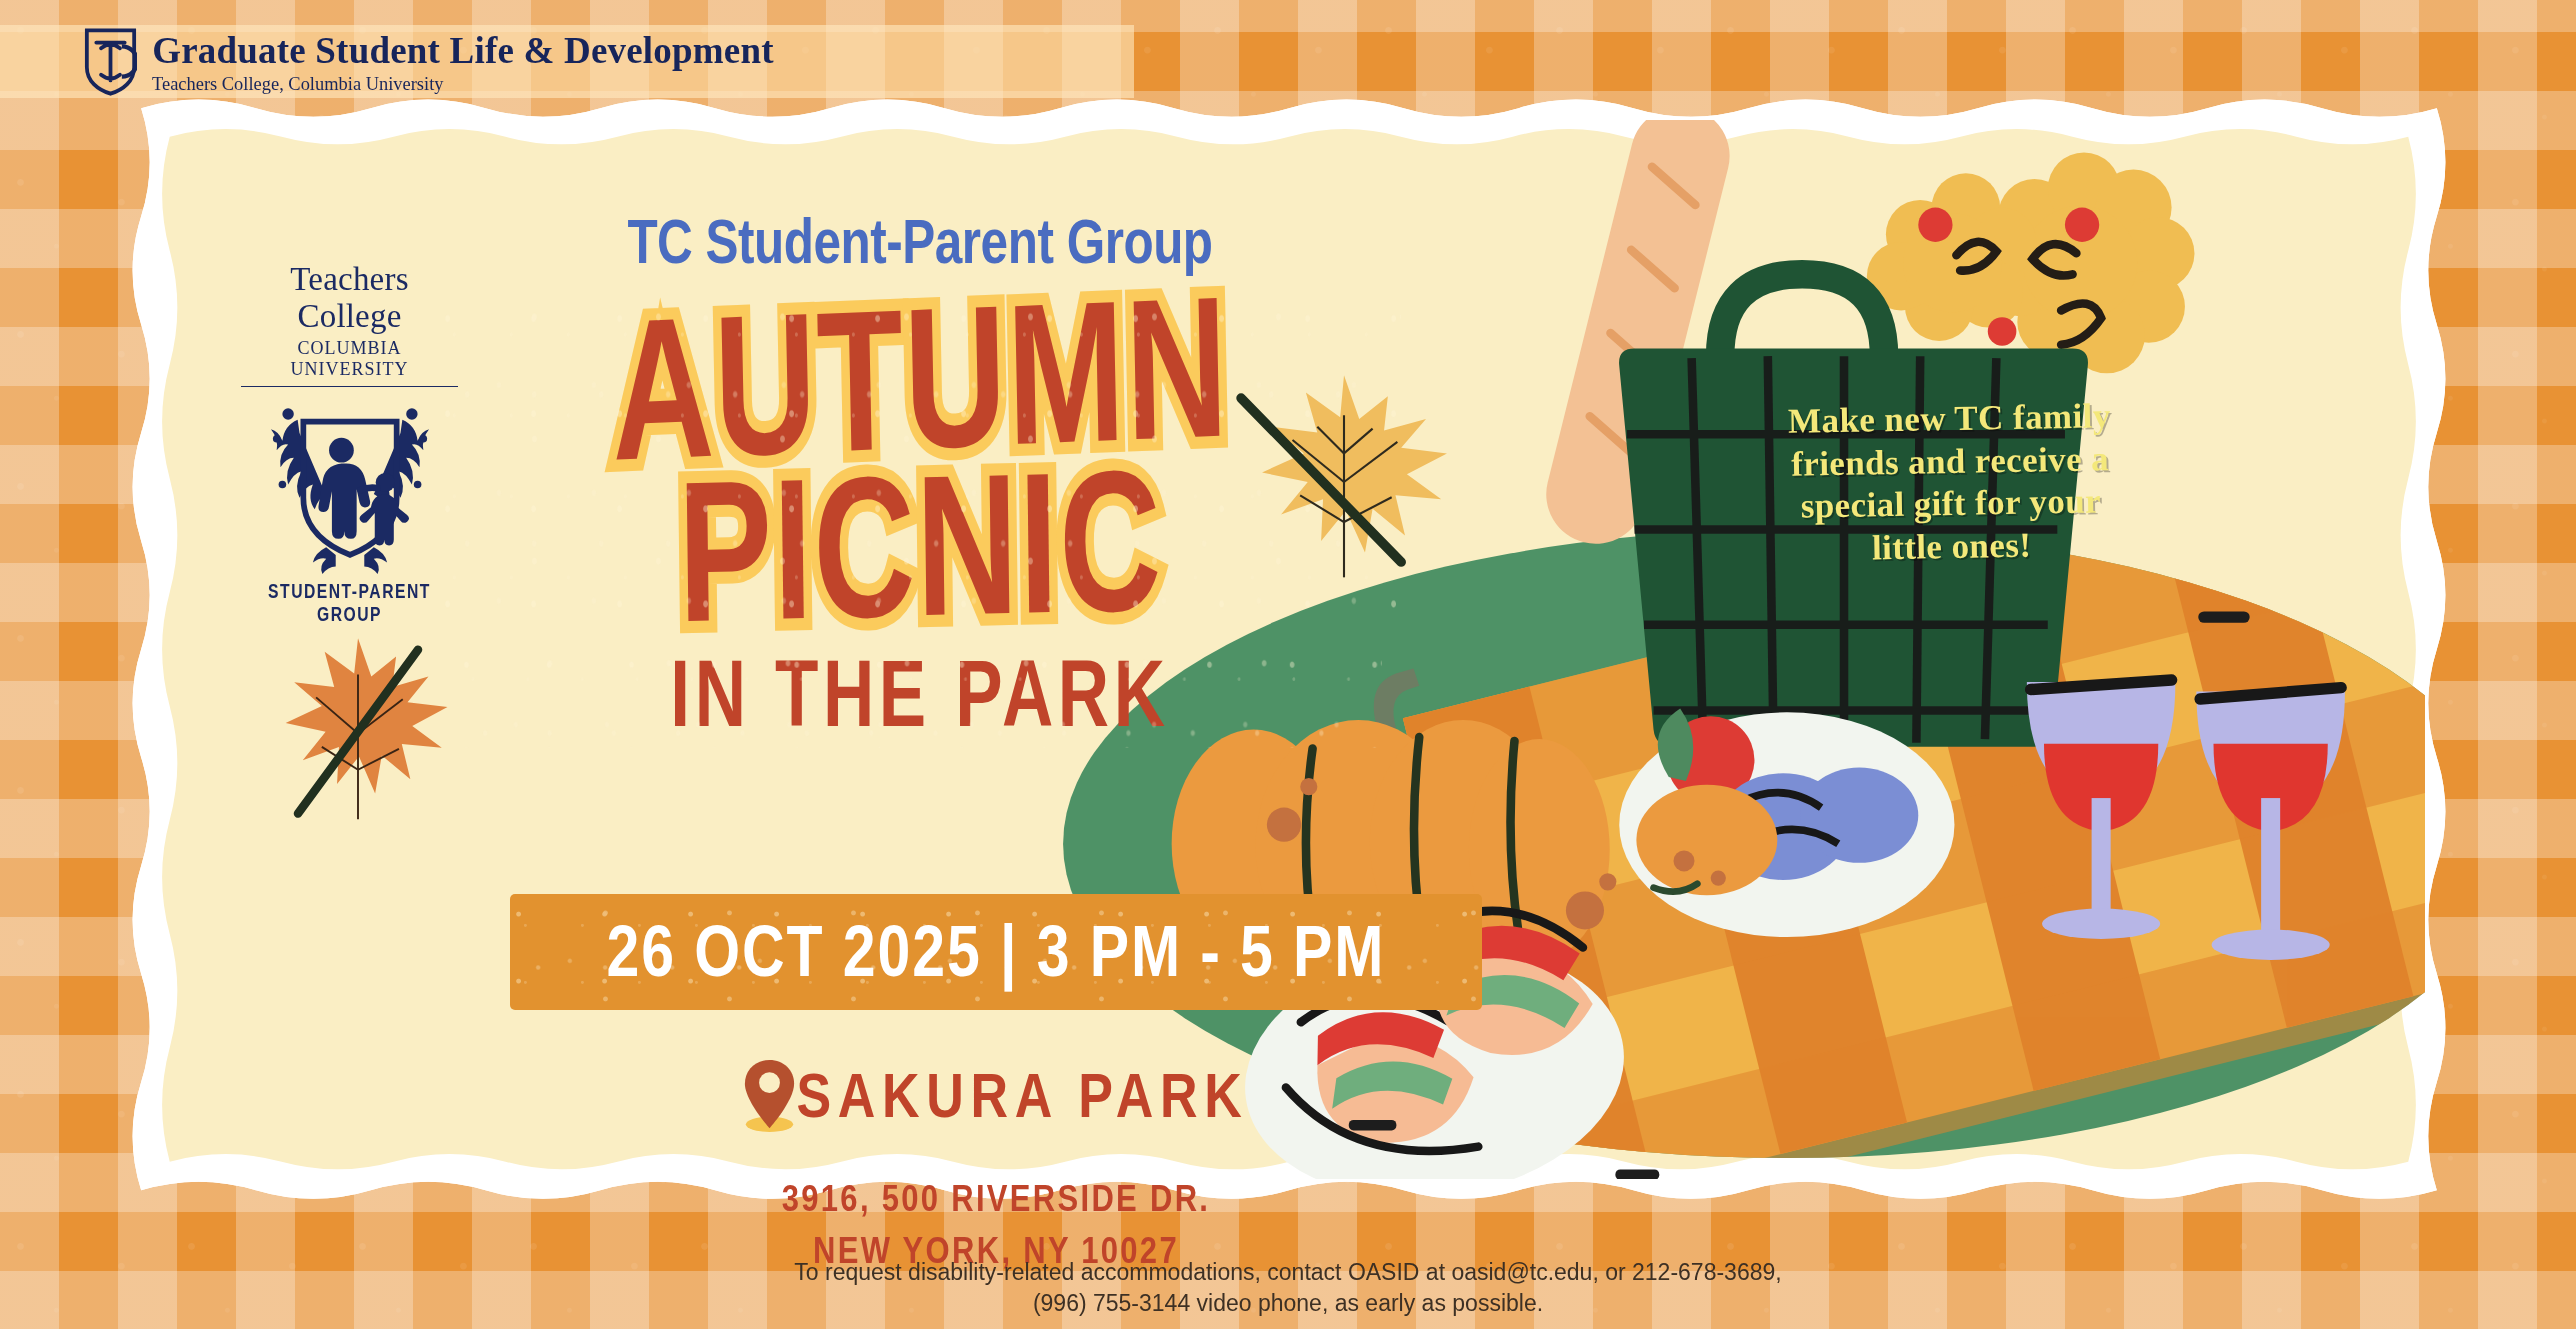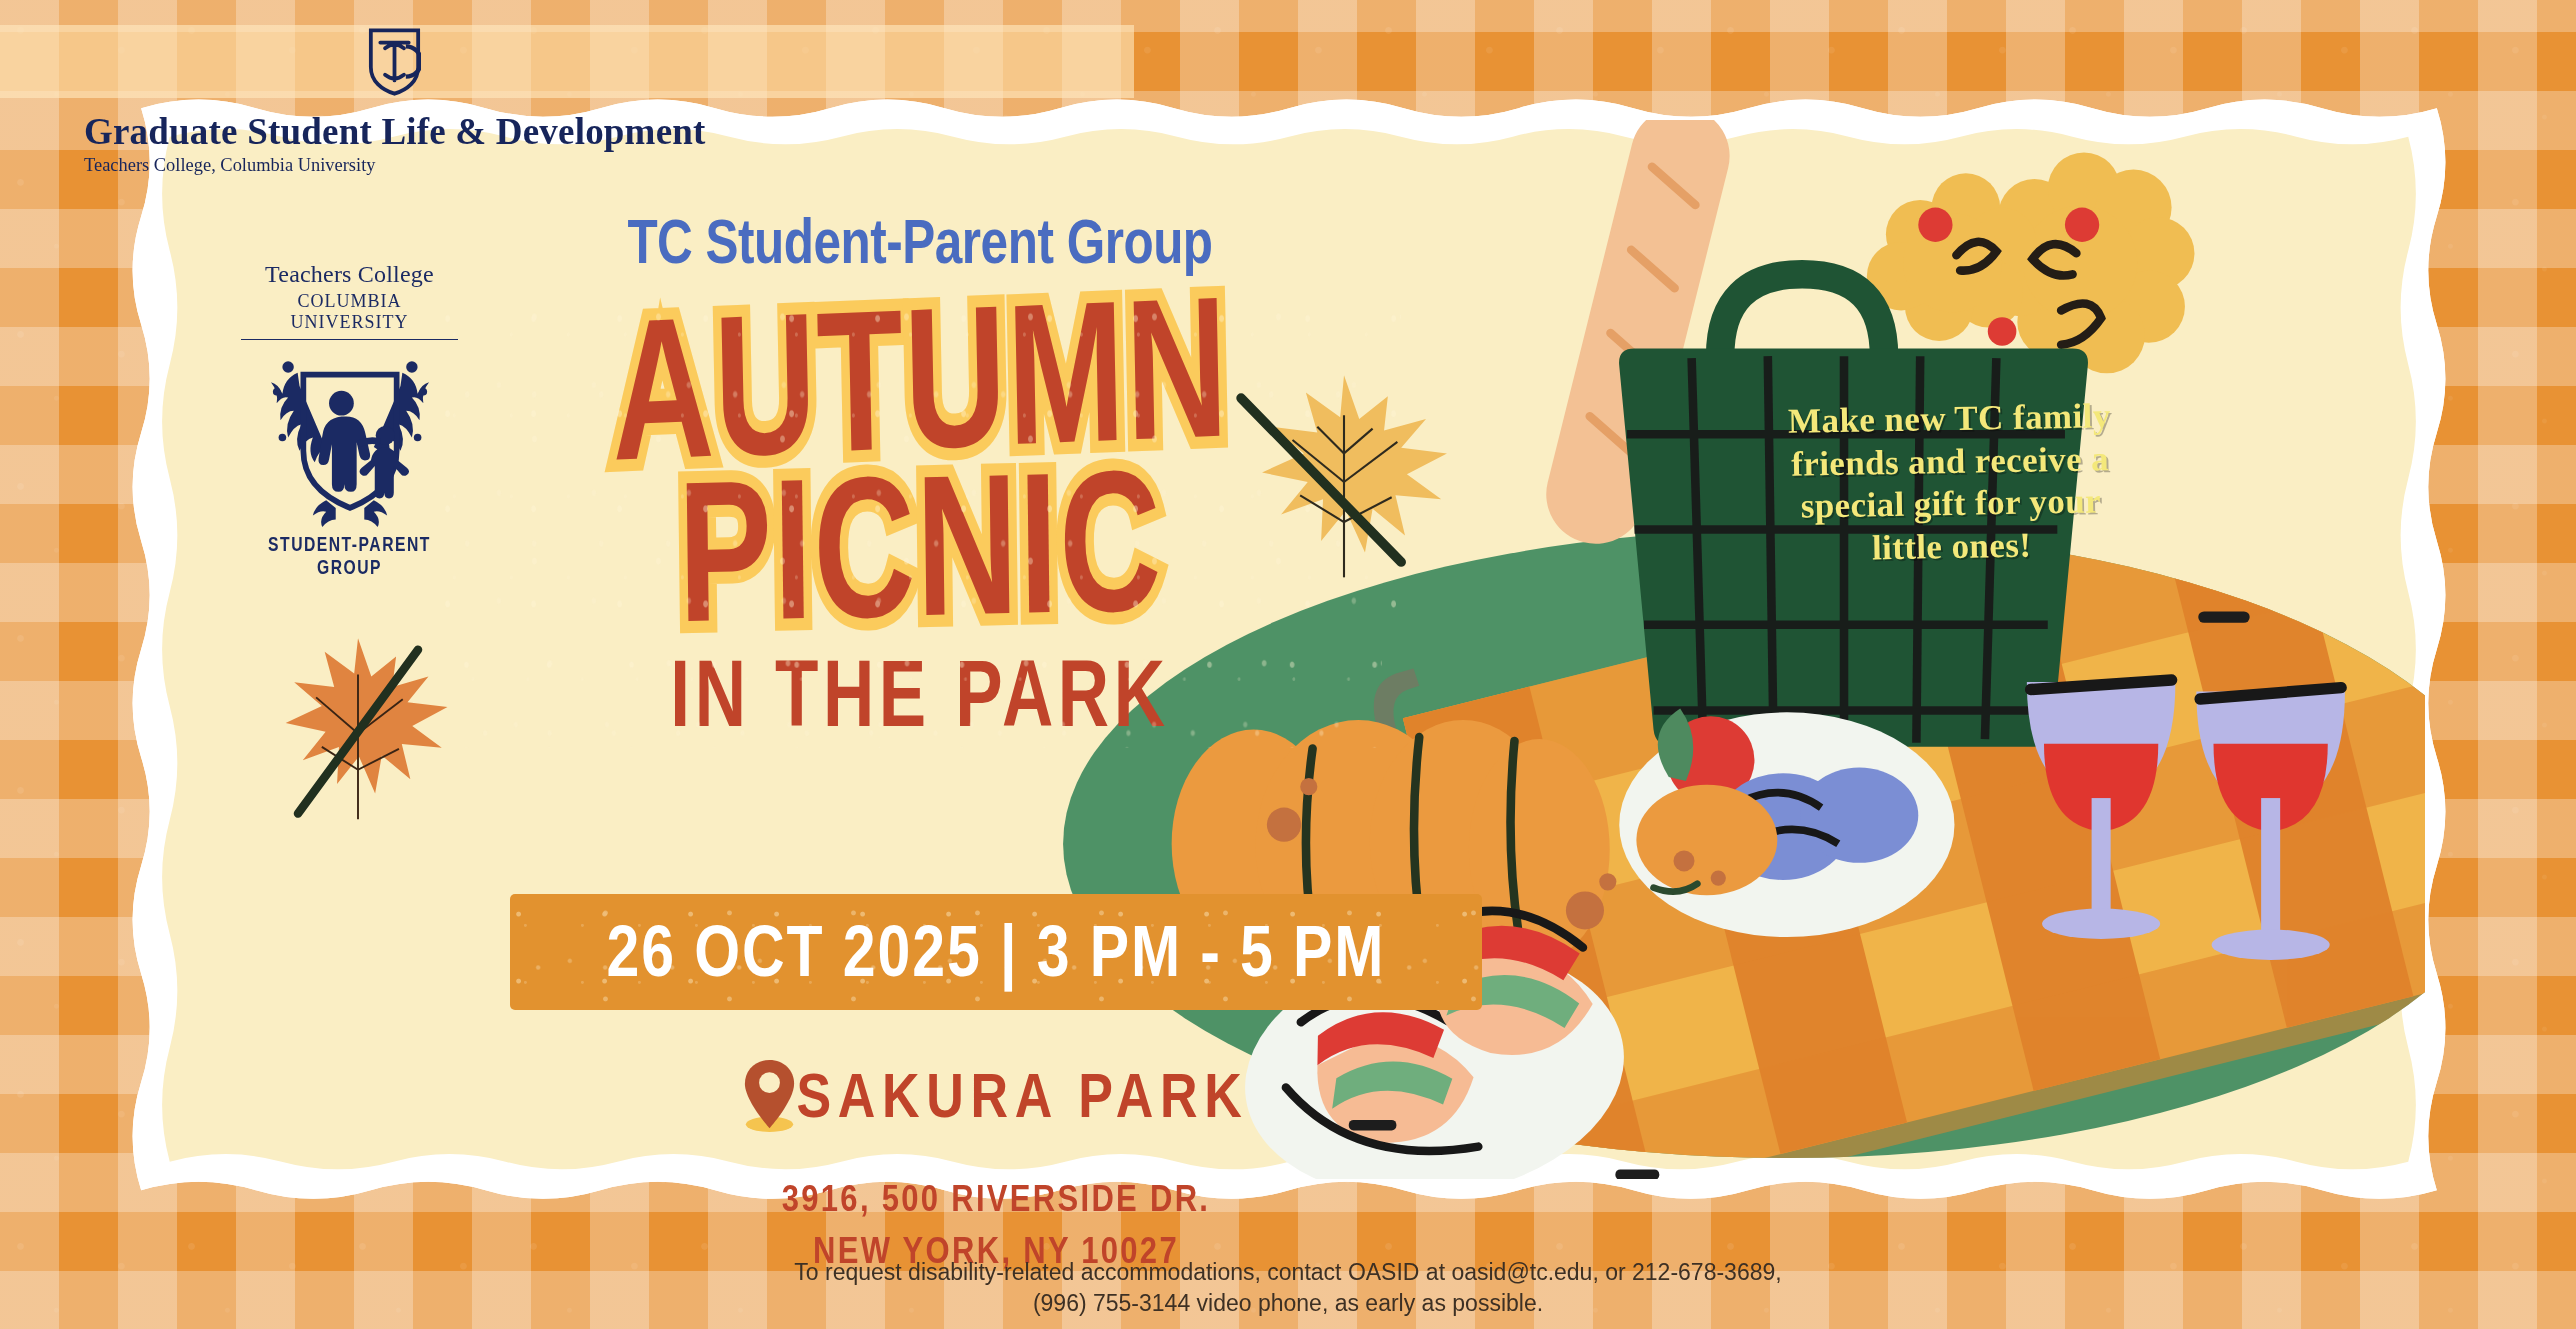--- a/index.html
+++ b/index.html
@@ -45,21 +45,20 @@
     position: absolute;
     left: 0; top: 25px;
     width: 1134px; height: 73px;
     background: rgba(255,232,190,0.62);
   }
   #header-logo-row {
     position: absolute;
     left: 84px; top: 27px;
     display: flex; align-items: center; gap: 15.2px;
     z-index: 6;
-    flex-direction: column;
   }
   .tc-crest { width: 53px; height: 69px; flex: none; }
   #header-text-block { line-height: 1; padding-top: 1.9px; }
   #header-title {
     font-family: "Liberation Serif", serif;
     font-weight: bold;
     font-size: 37px;
     color: #17255b;
     letter-spacing: 0.2px;
     white-space: nowrap;
@@ -97,21 +96,21 @@
   }
 
   
   #spg-logo {
     position: absolute;
     left: 84px; top: 141px;
     width: 225px;
   }
   #spg-name {
     font-family: "Liberation Serif", serif;
-    font-size: 24px;
+    font-size: 33px;
     color: #1b2a63;
     text-align: center;
     letter-spacing: 0.2px;
   }
   #spg-univ {
     font-family: "Liberation Serif", serif;
     font-size: 18px;
     letter-spacing: 1px;
     color: #1b2a63;
     text-align: center;

